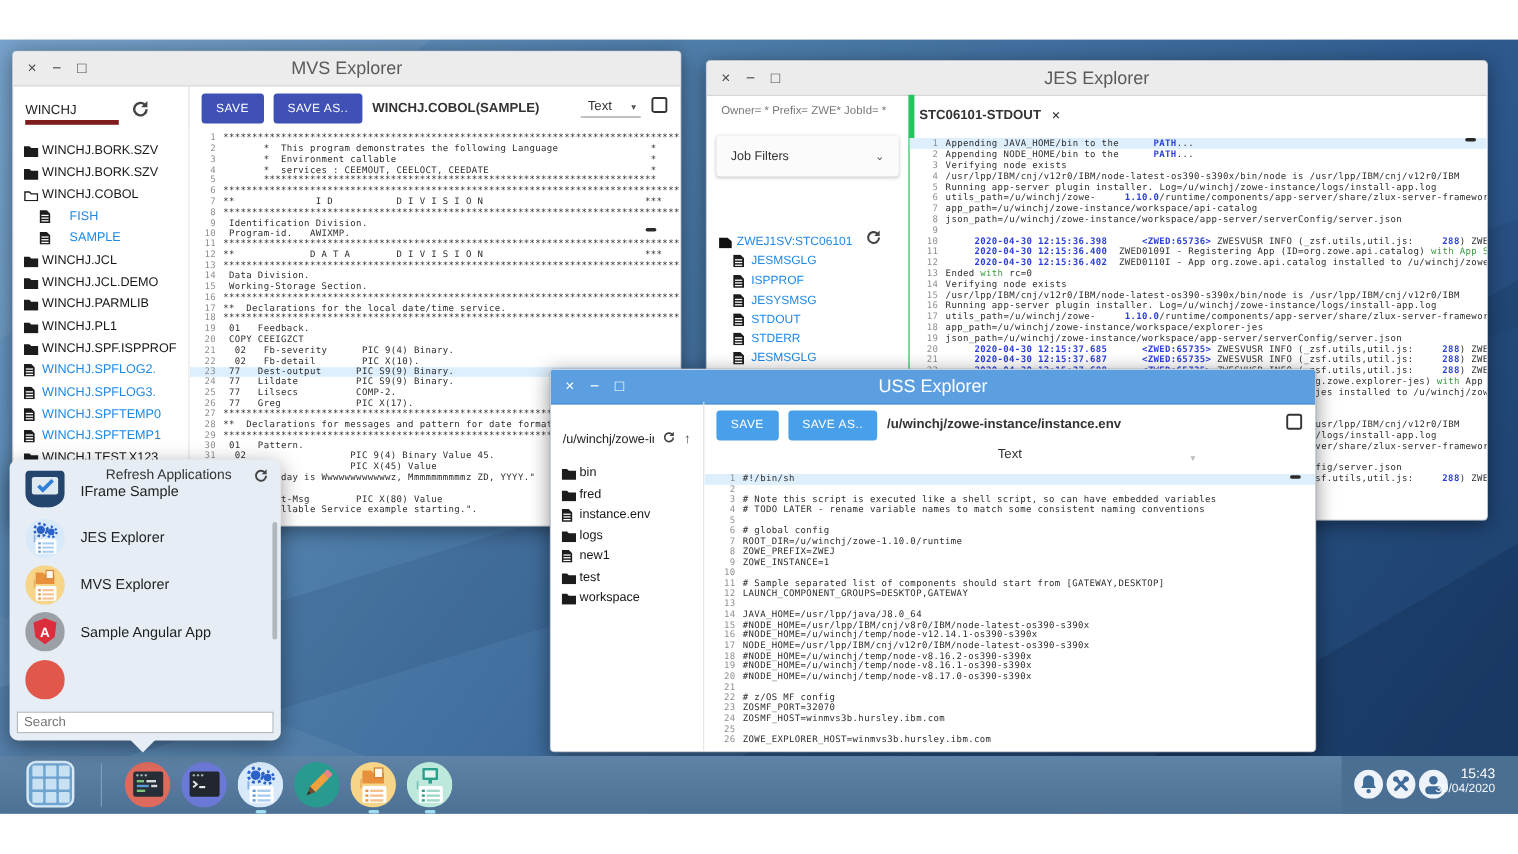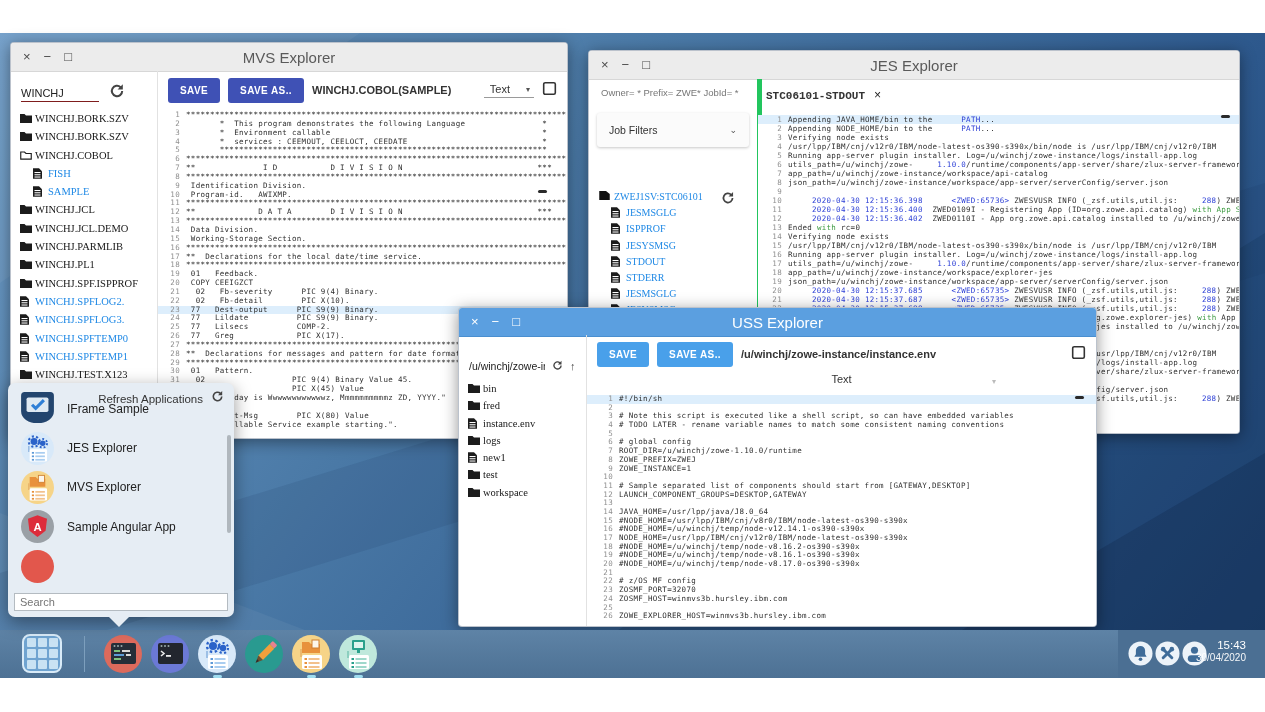--- a/index.html
+++ b/index.html
@@ -18,40 +18,40 @@
   .controls span{cursor:default;line-height:28px;}
   .wtitle{position:absolute;left:0;right:0;text-align:center;font-size:15px;color:#5a5a5a;}
 
   
   .editor{position:absolute;overflow:hidden;background:#fff;}
   .ed-row{display:flex;white-space:pre;font-family:"DejaVu Sans Mono",monospace;
           font-size:7.5px;letter-spacing:.3px;}
   .ed-row .gut{flex:none;width:22px;text-align:right;padding-right:6px;color:#909090;}
   .ed-row .code{flex:none;color:#2e2e2e;}
   .ed-row.hl{background:#ddeefc;}
-  .c-b{color:#2c3fd6;font-weight:normal;padding-left:24px;}
+  .c-b{color:#2c3fd6;font-weight:bold;padding-left:24px;}
   .c-g{color:#3c9a40;}
 
   .scroll-dash{position:absolute;width:9px;height:3px;background:#2a2a2a;border-radius:2px;z-index:3;}
 
   
   .mvs{left:10px;top:42px;width:556px;height:395px;}
   .mvs-side{position:absolute;left:0;top:28px;bottom:0;width:146px;border-right:1px solid #e2e2e2;}
   .filter-row{position:absolute;left:10px;top:12px;right:6px;display:flex;align-items:center;gap:10px;}
-  .filter-input{width:78px;border:none;border-bottom:1px solid #7f1d1d;font-size:11px;color:#222;
+  .filter-input{width:78px;border:none;border-bottom:4px solid #7f1d1d;font-size:11px;color:#222;
                 font-family:"Liberation Sans",sans-serif;outline:none;background:transparent;padding:2px 0;}
   .tree{position:absolute;left:9px;top:42px;right:1px;bottom:0;overflow:hidden;}
-  .tree-row{display:flex;align-items:flex-start;height:18.3px;font-size:10.5px;color:#161616;
-            white-space:nowrap;overflow:hidden;font-family:Liberation Serif, serif;}
+  .tree-row{display:flex;align-items:flex-end;height:18.3px;font-size:10.5px;color:#161616;
+            white-space:nowrap;overflow:hidden;}
   .tree-row .ticon{flex:none;width:15px;display:flex;align-items:center;}
   .tree-row.link .tlabel{color:#1e88e5;}
-  .tree-row.indent{padding-left:13px;}
+  .tree-row.indent{padding-left:13px;gap:10px;}
   .mvs-main{position:absolute;left:147px;top:28px;right:0;bottom:0;}
   .toolbar{display:flex;align-items:center;height:38px;padding:0 10px;gap:8px;}
-  .btn{color:#fff;font-size:10px;font-weight:bold;border:none;border-radius:3px;height:25px;
+  .btn{color:#fff;font-size:10px;font-weight:normal;border:none;border-radius:3px;height:25px;
        padding:0 12px;letter-spacing:.4px;font-family:"Liberation Sans",sans-serif;cursor:pointer;}
   .mvs .btn{background:#3f51b5;}
   .filename{font-size:11px;font-weight:bold;color:#333;white-space:nowrap;}
   .sel{margin-left:auto;display:flex;align-items:center;gap:16px;border-bottom:1px solid #9a9a9a;
        padding:1px 4px 2px 6px;font-size:11px;color:#333;}
   .sel .chev{font-size:8px;color:#555;}
   #mvs-editor{left:0;top:38px;right:0;bottom:0;padding-top:2px;}
   #mvs-editor .ed-row{height:8.85px;line-height:8.85px;}
 
   
@@ -60,21 +60,21 @@
   .owner-txt{padding:8px 10px 0 12px;font-size:9.5px;color:#777;line-height:12px;}
   .jf-card{margin:14px 8px 0 8px;height:34px;background:#fbfbfb;border-radius:3px;
            box-shadow:0 1px 3px rgba(0,0,0,.22);display:flex;align-items:center;
            padding:0 12px;font-size:10.5px;color:#333;}
   .jf-card .chev{margin-left:auto;font-size:9px;color:#555;}
   .jes-tree{position:absolute;left:10px;top:112px;right:1px;bottom:0;overflow:hidden;}
   .jes-tree .tree-row{height:16.2px;font-size:10px;}
   .jes-tree .tree-row.child{padding-left:12px;}
   .job-refresh{position:absolute;right:22px;top:112px;}
   .jes-main{position:absolute;left:169px;top:28px;right:0;bottom:0;}
-  .tab-row{display:flex;align-items:center;height:34px;padding-left:8px;font-family:Liberation Mono, monospace;}
+  .tab-row{display:flex;align-items:center;height:34px;padding-left:8px;}
   .tab{display:flex;align-items:center;gap:9px;font-size:11px;font-weight:bold;color:#333;}
   .tab-close{font-size:12px;font-weight:normal;color:#222;cursor:pointer;}
   #jes-editor{left:0;top:36px;right:0;bottom:0;}
   #jes-editor .ed-row{height:9px;line-height:9px;}
   #jes-editor .gut{width:24px;}
 
   
   .uss{left:458px;top:307px;width:637px;height:318px;z-index:4;}
   .uss .titlebar{background:#5b9fe0;border-bottom:1px solid #4a8fd0;}
   .uss .controls,.uss .wtitle{color:#fff;}
@@ -91,21 +91,21 @@
   .mode-chev{position:absolute;right:100px;top:4px;font-size:8px;color:#bbb;}
   #uss-editor{left:0;top:60px;right:0;bottom:0;}
   #uss-editor .ed-row{height:8.7px;line-height:8.7px;}
   #uss-editor .gut{width:26px;}
 
   
   .popup{position:absolute;left:8px;top:383px;width:226px;height:234px;background:#e6edf4;
          border-radius:7px;box-shadow:0 5px 18px rgba(0,0,0,.4);z-index:6;}
   .popup:after{content:"";position:absolute;left:100px;bottom:-10px;
                border:11px solid transparent;border-top:11px solid #e6edf4;border-bottom:none;}
-  .refresh-row{position:absolute;top:7px;right:10px;display:flex;align-items:flex-end;gap:8px;
+  .refresh-row{position:absolute;top:7px;right:10px;display:flex;align-items:flex-start;gap:18px;
                font-size:11.5px;color:#333;z-index:2;}
   .apps{position:absolute;left:0;top:6px;right:0;height:206px;overflow:hidden;}
   .app-row{display:flex;align-items:center;height:39.4px;padding-left:13px;gap:13px;cursor:pointer;}
   .app-icon{width:33px;height:33px;flex:none;}
   .app-label{font-size:12px;color:#222;}
   .popup-scroll{position:absolute;right:3px;top:52px;width:4px;height:98px;background:#b0b7bd;border-radius:2px;}
   .popup-search{position:absolute;left:6px;right:6px;bottom:6px;height:16px;border:1px solid #b4bbc1;
                 background:#fff;font-size:11px;padding:0 5px;color:#333;outline:none;
                 font-family:"Liberation Sans",sans-serif;}
 

